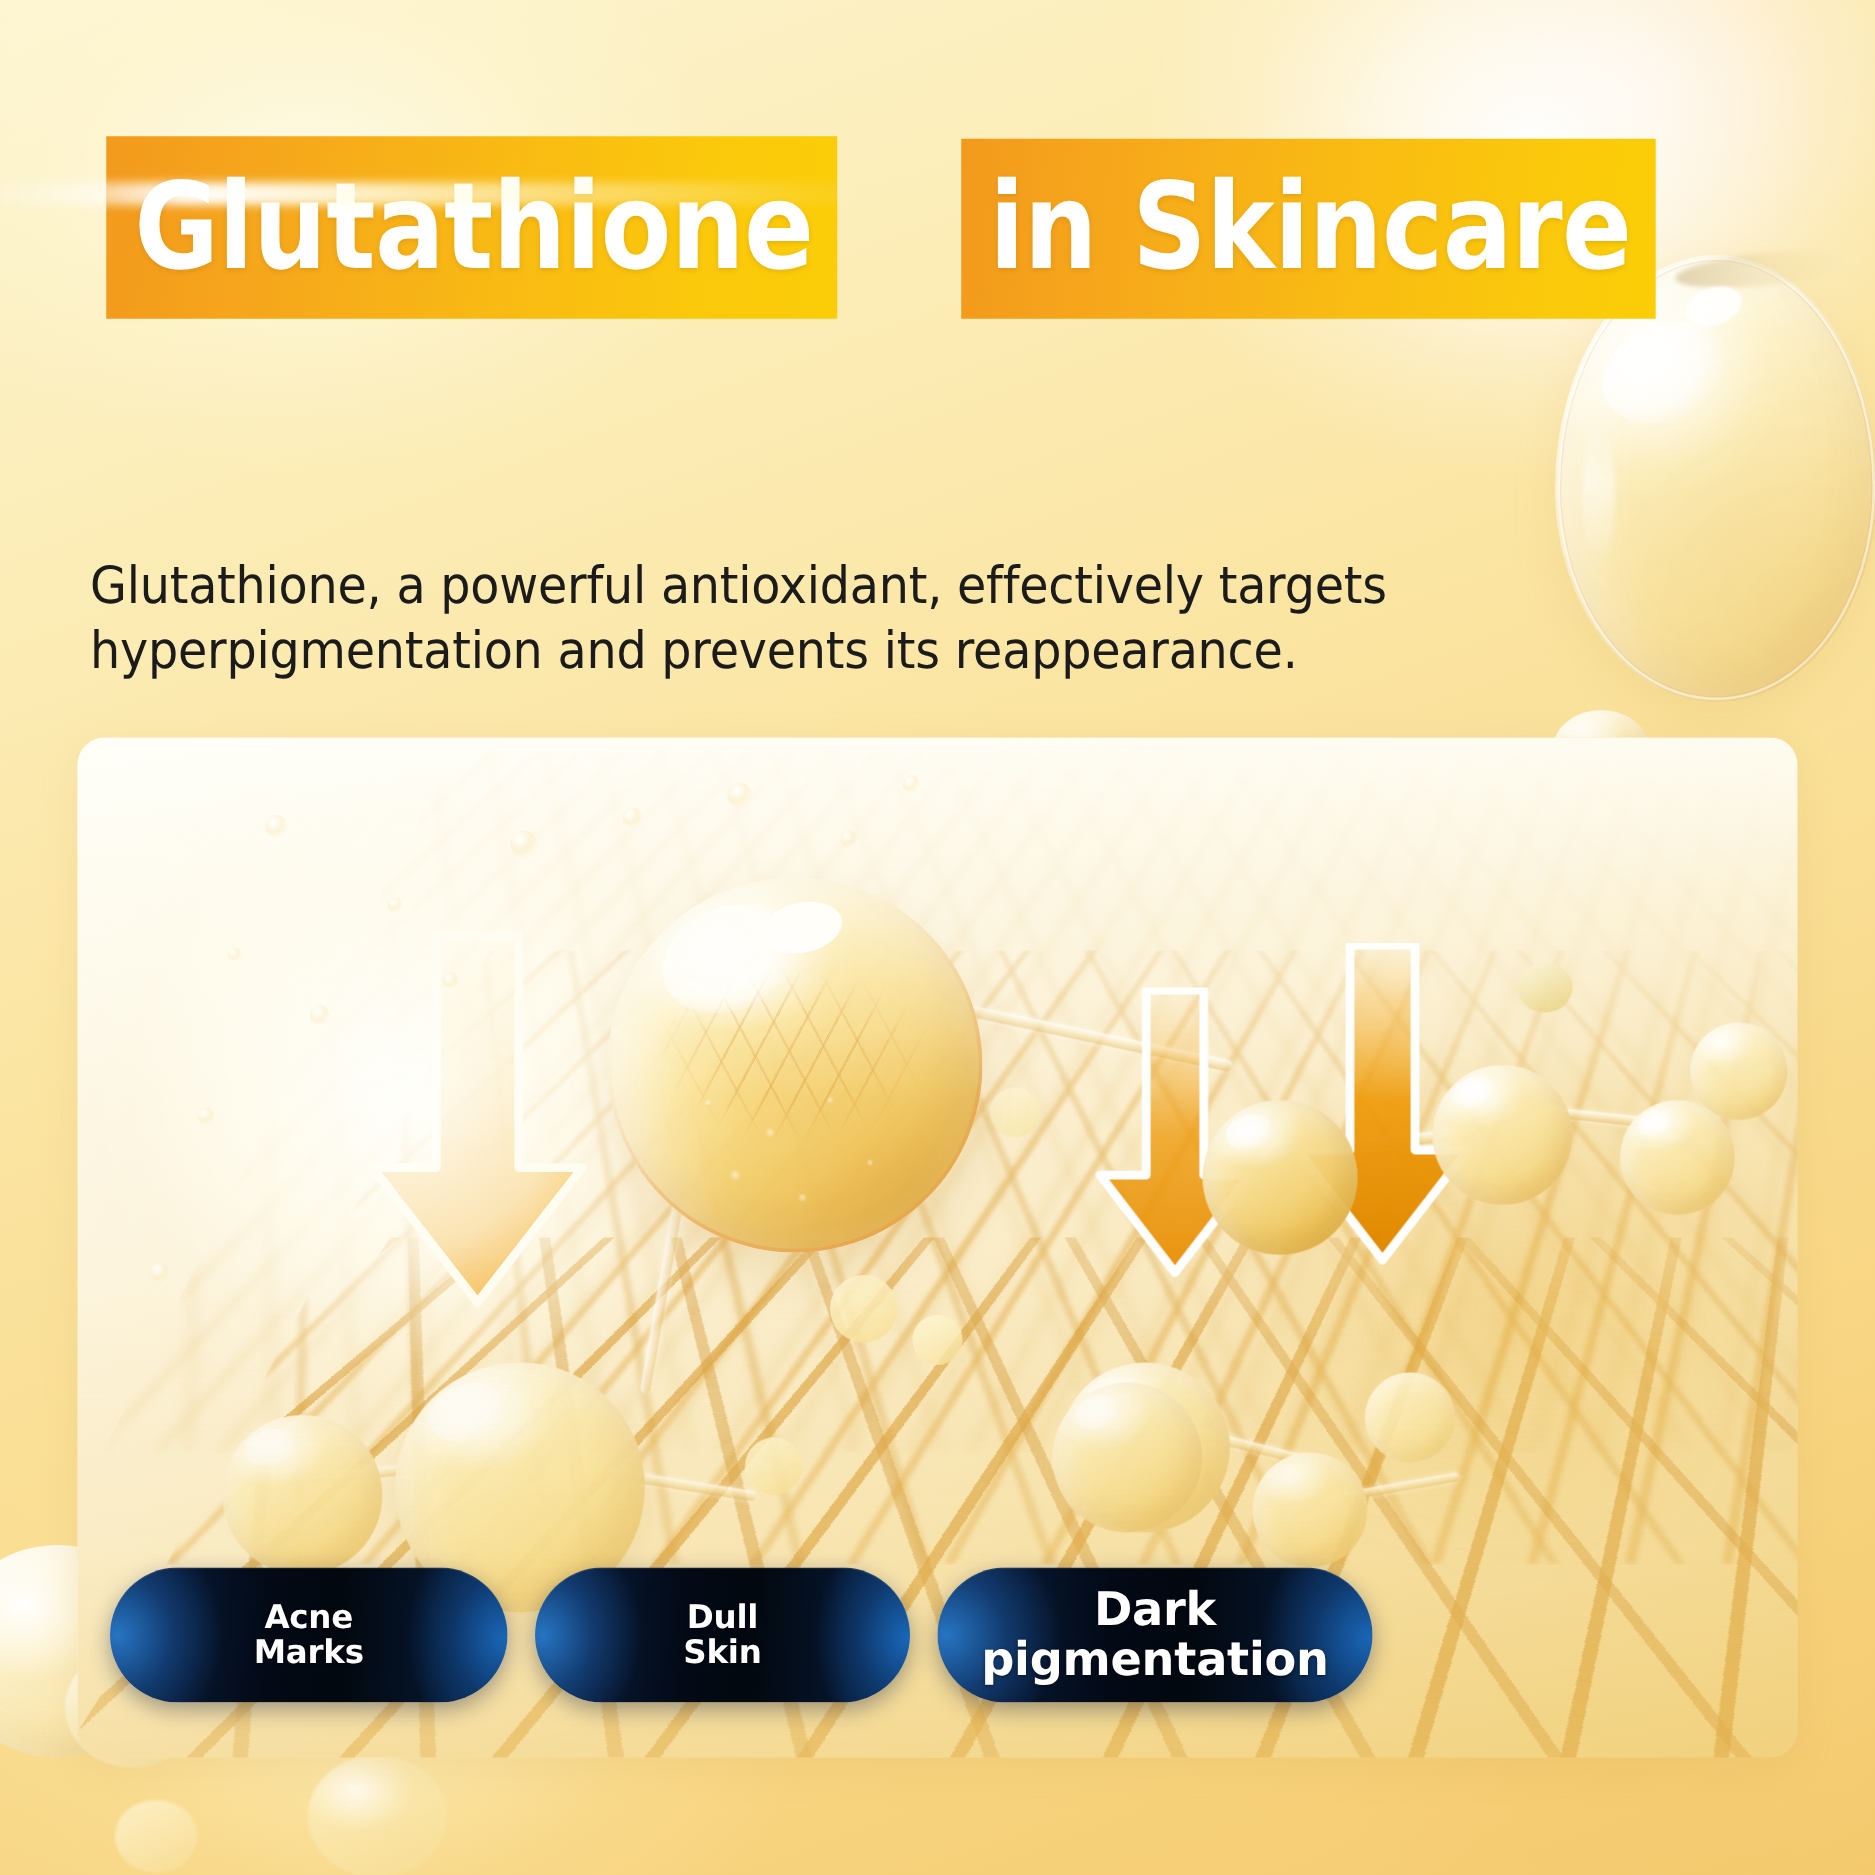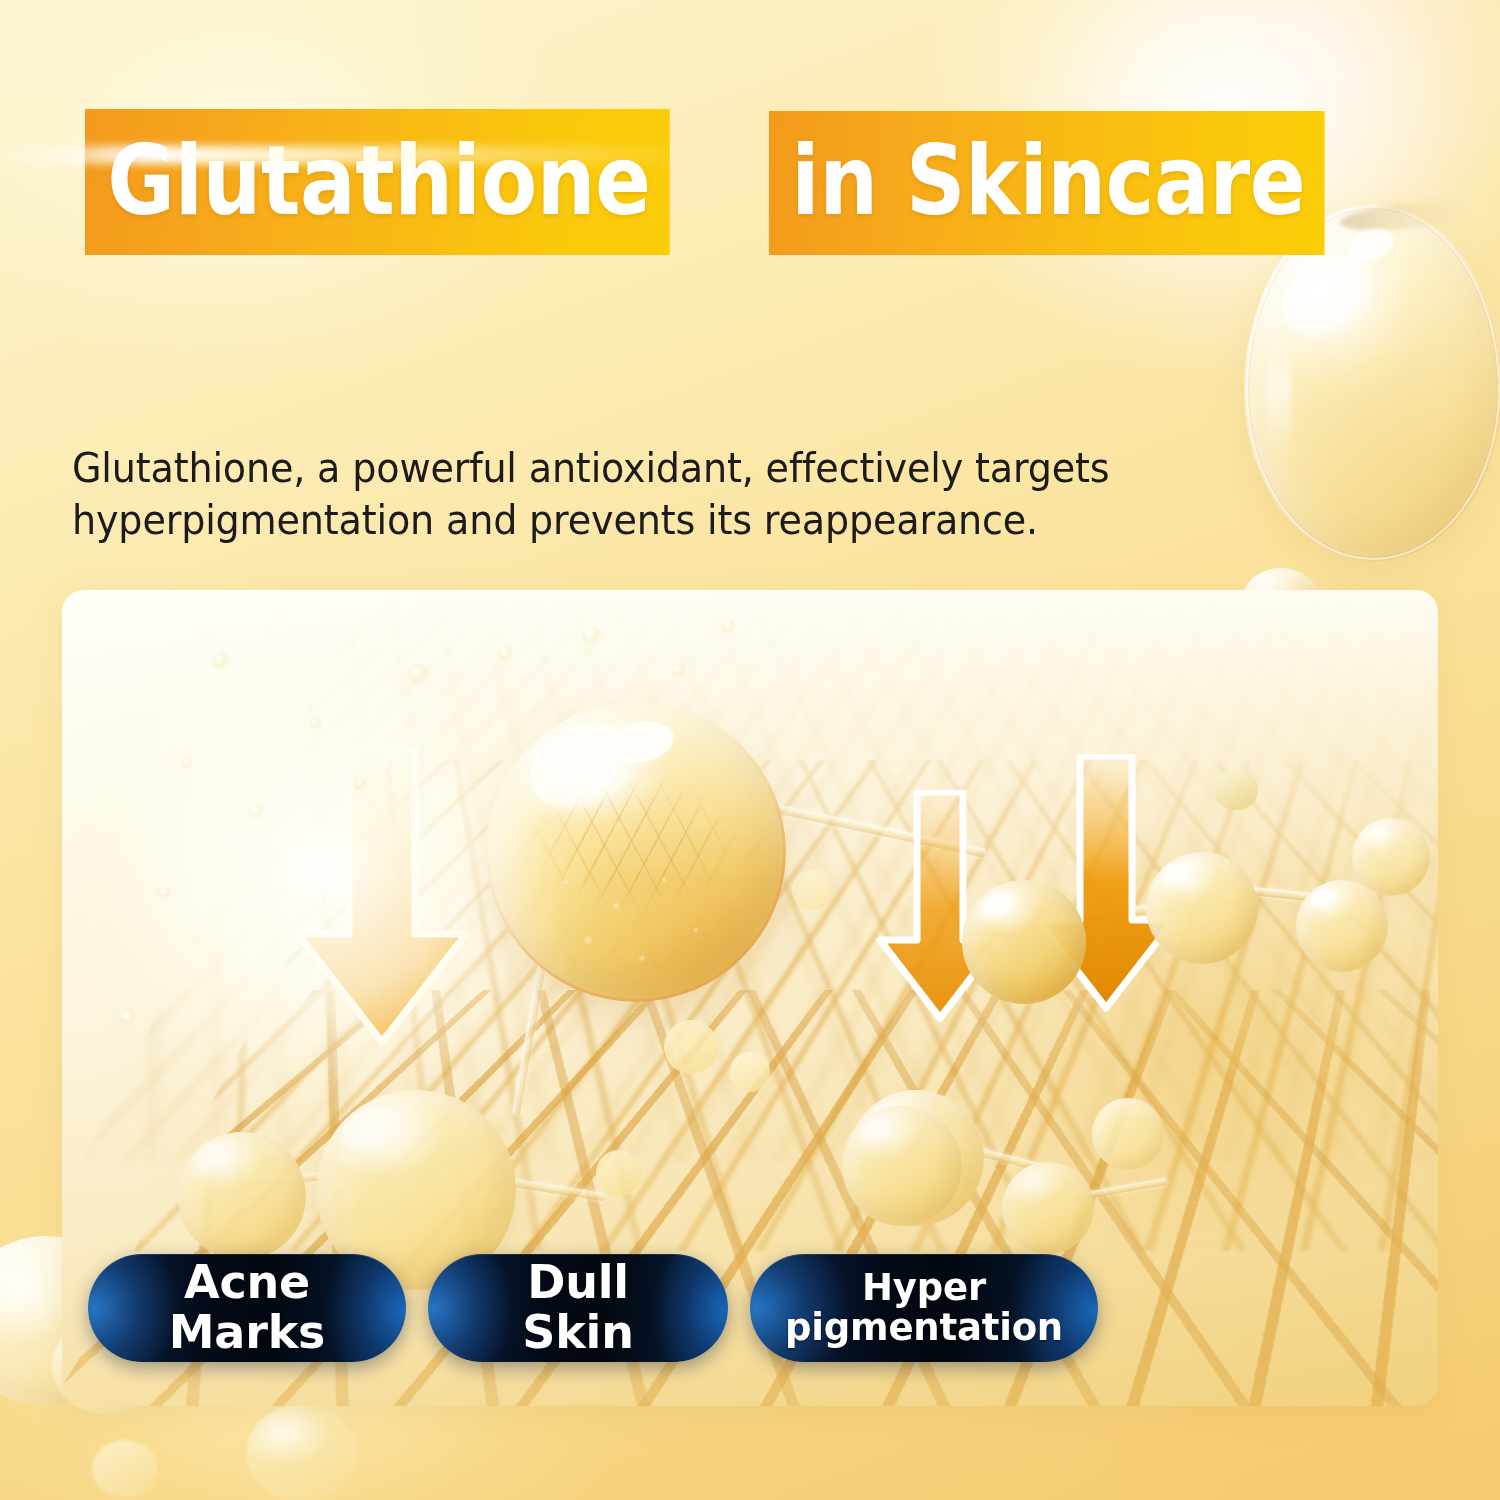--- a/index.html
+++ b/index.html
@@ -429,21 +429,21 @@
     z-index:8;
   }
   .pill{
     height:108px;
     border-radius:54px;
     display:flex; align-items:center; justify-content:center;
     text-align:center;
     color:#ffffff;
     font-family:"DejaVu Sans", sans-serif;
     font-weight:700;
-    font-size:46px;
+    font-size:26px;
     line-height:1.08;
     letter-spacing:-0.2px;
     background:
       radial-gradient(ellipse 38% 120% at 2% 50%, rgba(40,120,200,0.95) 0%, rgba(22,70,130,0.75) 36%, rgba(8,22,44,0.2) 70%, rgba(4,10,22,0) 88%),
       radial-gradient(ellipse 34% 120% at 99% 52%, rgba(26,104,186,0.95) 0%, rgba(16,62,120,0.72) 38%, rgba(6,18,38,0.18) 72%, rgba(3,8,18,0) 90%),
       linear-gradient(92deg, #0a2b52 0%, #061631 16%, #030a16 40%, #02080f 58%, #051327 78%, #0b3564 100%);
     box-shadow:0 6px 18px rgba(18,30,60,0.38), inset 0 1px 0 rgba(255,255,255,0.10);
     text-shadow:0 1px 3px rgba(0,0,0,0.55);
     white-space:pre-line;
     padding:0 16px;
@@ -598,18 +598,18 @@
     <div class="fleck" style="left:660px;top:30px;width:14px;height:14px;"></div>
     <div class="fleck" style="left:58px;top:420px;width:16px;height:16px;"></div>
 
     <div id="photo-warm-bottom"></div>
 
     <div id="pill-row">
       <div class="pill" id="pill-acne-marks">Acne
 Marks</div>
       <div class="pill" id="pill-dull-skin">Dull
 Skin</div>
-      <div class="pill" id="pill-hyperpigmentation">Hyper
+      <div class="pill" id="pill-hyperpigmentation">Dark
 pigmentation</div>
     </div>
 
   </div>
 </div>
 
 </body></html>

